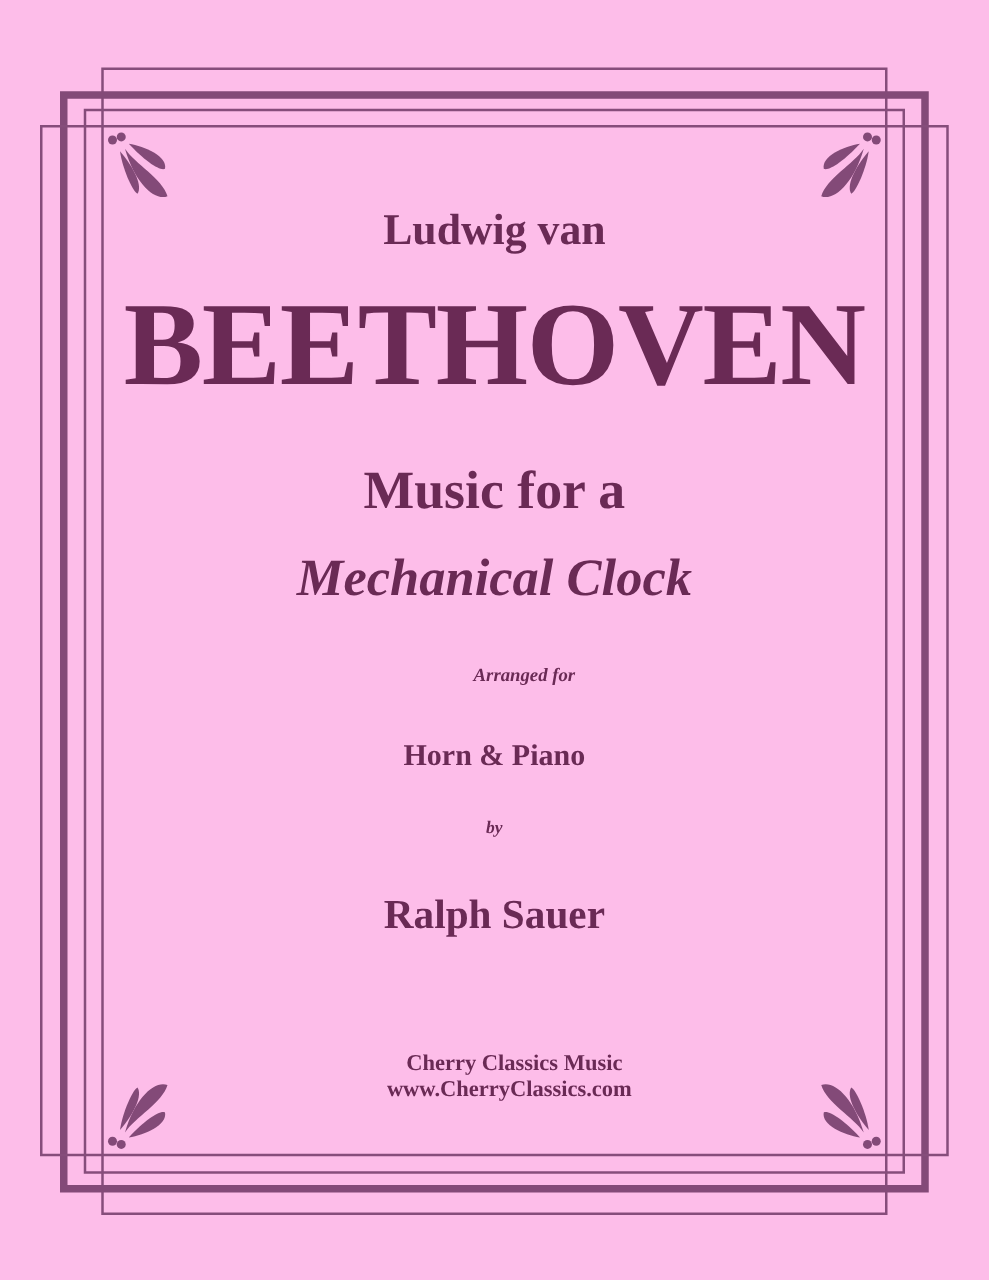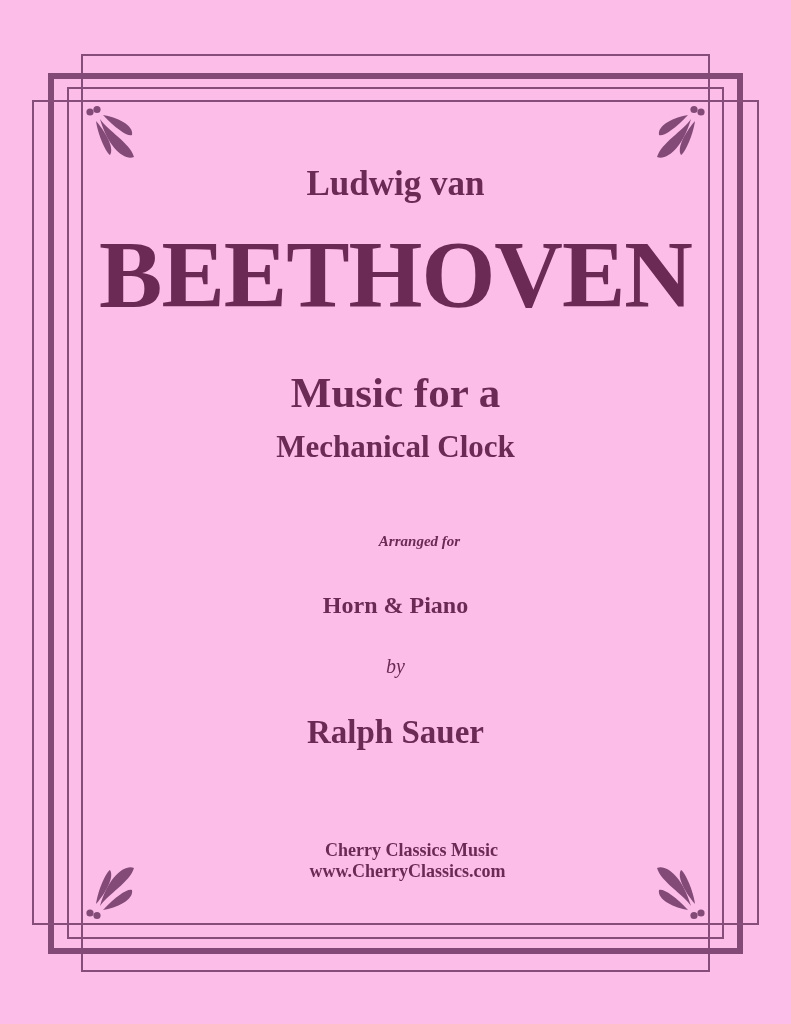--- a/index.html
+++ b/index.html
@@ -42,24 +42,24 @@
       left: 0;
       width: 791px;
       text-align: center;
       font-weight: bold;
       white-space: nowrap;
       line-height: 1;
     }
     .t-first { top: 166px; font-size: 35px; }
     .t-last { top: 228px; font-size: 95px; letter-spacing: -1px; }
     .t-title1 { top: 371px; font-size: 43px; }
-    .t-title2 { top: 431px; font-size: 31px; }
+    .t-title2 { top: 442px; font-size: 42px; font-style: italic; }
     .t-arranged { top: 534px; font-size: 15px; font-style: italic; padding-left: 24px; }
     .t-instr { top: 593px; font-size: 24px; }
-    .t-by { top: 656px; font-size: 20px; font-style: italic; font-weight: normal; }
+    .t-by { top: 656px; font-size: 14px; font-style: italic; font-weight: bold; }
     .t-arranger { top: 716px; font-size: 33px; }
     .t-publisher { top: 841px; font-size: 18px; margin-left: 16px; }
     .t-url { top: 862px; font-size: 18px; margin-left: 12px; }
   </style>
 </head>
 <body>
 
 <div>
 
   <div class="frame frame-a"></div>

